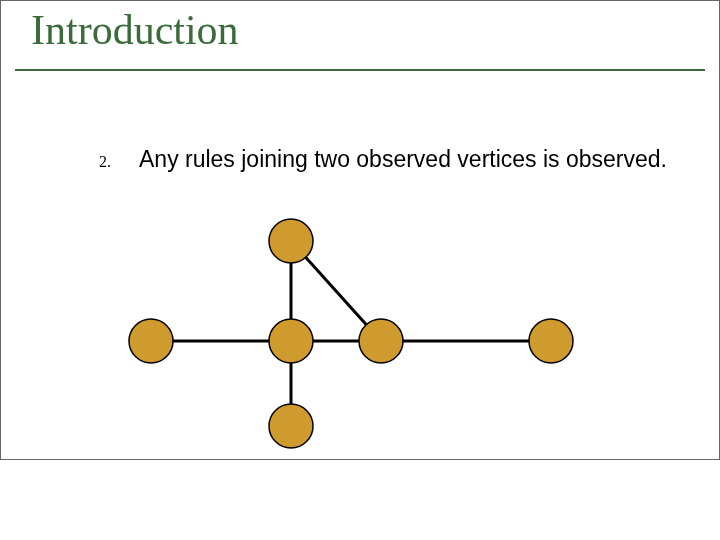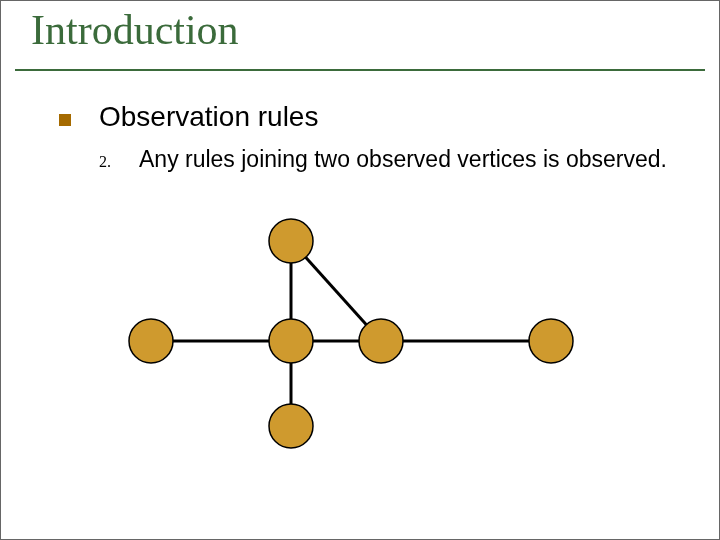--- a/index.html
+++ b/index.html
@@ -7,21 +7,21 @@
     padding: 0;
     width: 720px;
     height: 540px;
     background: #ffffff;
     font-family: "Times New Roman", Times, serif;
     overflow: hidden;
   }
   .slide {
     position: relative;
     width: 720px;
-    height: 540px;
+    height: 460px;
     box-sizing: border-box;
     border: 1px solid #666;
   }
   .title {
     position: absolute;
     left: 30px;
     top: 5px;
     font-size: 42px;
     color: #3b6b3b;
     font-family: "Times New Roman", Times, serif;
@@ -81,24 +81,20 @@
 </style>
 </head>
 <body>
 
 <div class="slide">
 
   <div class="title">Introduction</div>
 
   <div class="rule"></div>
 
-  <div class="bullet-row">
-    <div class="bullet"></div>
-    <div class="bullet-text">Observation rules</div>
-  </div>
 
   <div class="sub-row">
     <div class="sub-num">2.</div>
     <div class="sub-text">Any rules joining two observed vertices is observed.</div>
   </div>
 
   <svg class="graph" id="graph-svg" viewBox="0 0 500 260">
       <line x1="180" y1="30" x2="180" y2="130" stroke="#000000" stroke-width="3"></line>
       <line x1="180" y1="30" x2="270" y2="130" stroke="#000000" stroke-width="3"></line>
       <line x1="40" y1="130" x2="180" y2="130" stroke="#000000" stroke-width="3"></line>

